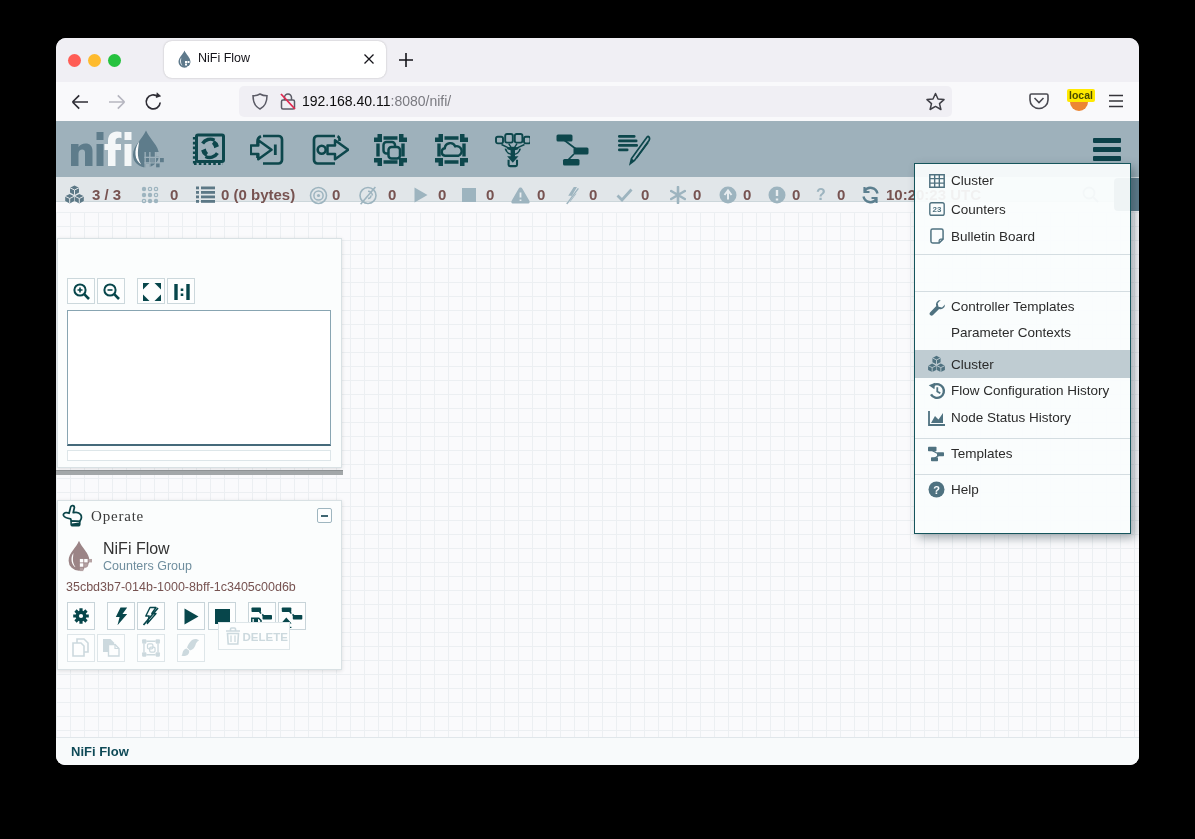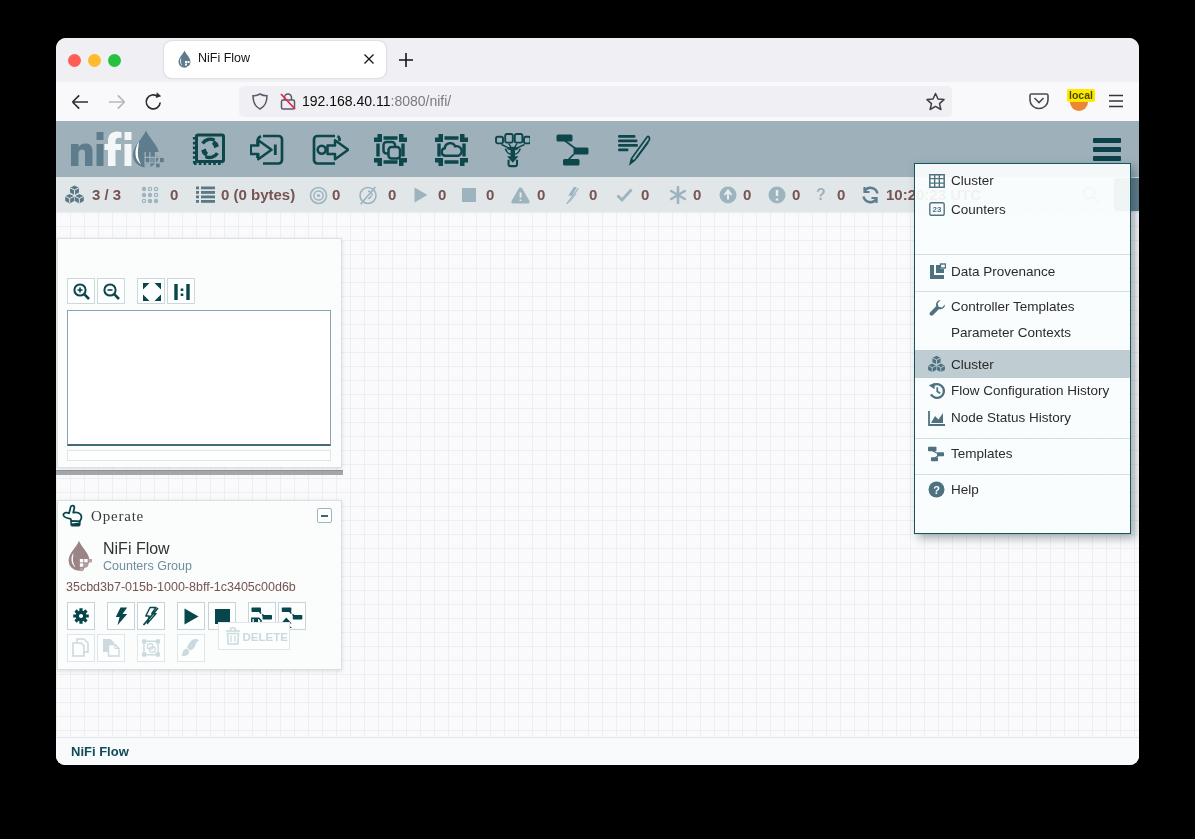--- a/index.html
+++ b/index.html
@@ -16,21 +16,21 @@
   .newtab { position:absolute; left:342px; top:14px; width:16px; height:16px; }
   .navbar { position:absolute; left:0; top:44px; width:100%; height:39px; background:#f9f9fb; }
   .urlfield { position:absolute; left:183px; top:3.5px; width:713px; height:31px; background:#f0eff4; border-radius:5px; }
   .urltext { position:absolute; left:63px; top:7px; font-size:14px; color:#0c0c0d; white-space:nowrap; }
   .urltext .dim { color:#7a7a80; }
 
   
   .nifihead { position:absolute; left:0; top:83px; width:100%; height:56px; background:#9eb1bb; }
 
   
-  .statusbar { position:absolute; left:0; top:139px; width:100%; height:36px; background:#e1e6e9; border-bottom:1px solid #ccd6da; }
+  .statusbar { position:absolute; left:0; top:139px; width:100%; height:25px; background:#e1e6e9; border-bottom:1px solid #ccd6da; }
   .statusbar .num { position:absolute; top:9px; font-size:15px; font-weight:bold; color:#775351; white-space:nowrap; }
 
   
   .canvas { position:absolute; left:0; top:174px; width:100%; height:525px; background:#fafafc;
     background-image:
       linear-gradient(to right, #eceff2 1px, transparent 1px),
       linear-gradient(to bottom, #eceff2 1px, transparent 1px);
     background-size:14px 14px; background-position:0 0; }
 
   
@@ -411,21 +411,21 @@
           <rect x="21" y="32" width="4" height="4"></rect>
         </g>
       <g fill="#b5a3a4">
           <rect x="26" y="22" width="4" height="4"></rect>
           <rect x="21" y="27" width="4" height="4"></rect>
           <rect x="16" y="32" width="4" height="4"></rect>
         </g>
     </svg>
     <div class="abs" style="left:45px;top:39px;font-size:16px;color:#333;">NiFi Flow</div>
     <div class="abs" style="left:45px;top:58px;font-size:12.5px;color:#6f8e9e;">Counters Group</div>
-    <div class="abs" style="left:8px;top:79px;font-size:12.5px;color:#775351;">35cbd3b7-015b-1000-8bff-1c3405c00d6b</div>
+    <div class="abs" style="left:8px;top:79px;font-size:12.5px;color:#775351;">35cbd3b7-014b-1000-8bff-1c3405c00d6b</div>
 
     <div class="obtn" style="left:9px;top:101px;">
       <svg width="18" height="18" viewBox="0 0 18 18" style="margin:4px 0 0 4px;">
         <g fill="#07464b">
           <circle cx="9" cy="9" r="5.4"></circle>
           <g stroke="#07464b" stroke-width="3.2">
               <path d="M9 1.2 V16.8 M1.2 9 H16.8 M3.5 3.5 L14.5 14.5 M14.5 3.5 L3.5 14.5"></path>
             </g>
         </g>
         <circle cx="9" cy="9" r="2.1" fill="#fdfefe"></circle>
@@ -528,29 +528,28 @@
       </svg>
       <div class="mtxt">Cluster</div>
     </div>
     <div class="mi" style="top:31px;">
       <svg class="abs" style="left:14px;top:7px;" width="16" height="14" viewBox="0 0 17 15">
         <rect x="0.8" y="0.8" width="15.4" height="13.4" rx="2" fill="none" stroke="#4f7280" stroke-width="1.5"></rect>
         <text x="8.5" y="10.8" font-size="8.5" font-weight="bold" fill="#4f7280" text-anchor="middle" font-family="Liberation Sans, sans-serif">23</text>
       </svg>
       <div class="mtxt">Counters</div>
     </div>
+    <div class="mi" style="top:58px;">
+      <svg class="abs" style="left:15px;top:6px;" width="14" height="16" viewBox="0 0 15 17">
+        <path d="M1 2.8 A1.8 1.8 0 0 1 2.8 1 H12.2 A1.8 1.8 0 0 1 14 2.8 V11.8 L9.8 16 H2.8 A1.8 1.8 0 0 1 1 14.2 Z" fill="none" stroke="#4f7280" stroke-width="1.6"></path>
+        <path d="M9.8 16 V13.6 A1.8 1.8 0 0 1 11.6 11.8 H14" fill="none" stroke="#4f7280" stroke-width="1.3"></path>
+      </svg>
+      <div class="mtxt">Bulletin Board</div>
+    </div>
     <div class="msep" style="top:90px;"></div>
-    <div class="mi" style="top:93.5px;">
-      <svg class="abs" style="left:13px;top:5px;" width="18" height="18" viewBox="0 0 18 18">
-        <path d="M2 2 V16 H16 V12 H6 V2 Z" fill="#4f7280"></path>
-        <path d="M8 2 V10 H16 V6 H12 V2 Z" fill="#4f7280"></path>
-        <rect x="12.5" y="1" width="5" height="4" fill="none" stroke="#4f7280" stroke-width="1.4"></rect>
-      </svg>
-      <div class="mtxt">Data Provenance</div>
-    </div>
     <div class="msep" style="top:126.5px;"></div>
     <div class="mi" style="top:128.5px;">
       <svg class="abs" style="left:14px;top:6px;" width="17" height="17" viewBox="0 0 17 17">
         <path d="M11.5 1 A4.5 4.5 0 0 0 7.3 7.1 L1 13.4 A2 2 0 0 0 3.8 16.2 L10.1 9.9 A4.5 4.5 0 0 0 16 5.5 L13 8.5 L9.5 7.7 L8.7 4.2 L11.7 1.1 Z" fill="#4f7280"></path>
       </svg>
       <div class="mtxt">Controller Templates</div>
     </div>
     <div class="mi" style="top:154.5px;">
         <div class="mtxt">Parameter Contexts</div>
       </div>

